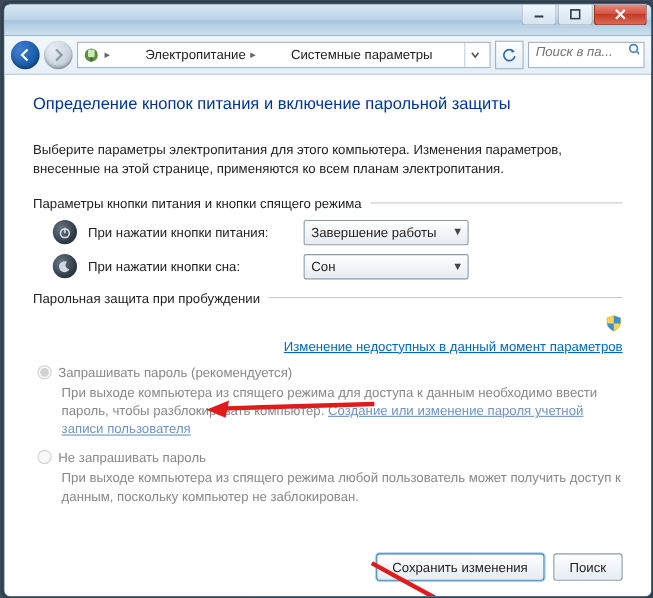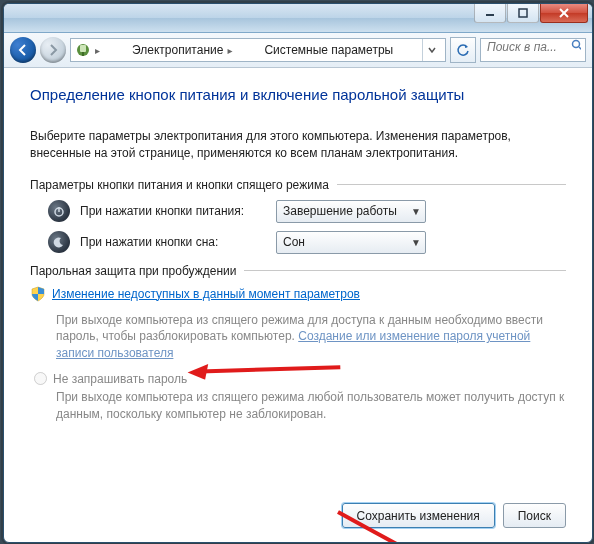--- a/index.html
+++ b/index.html
@@ -205,23 +205,24 @@
     border-radius: 2px;
   }
   .dropdown .chev { color: #444; font-size: 10px; }
   .link {
     color: #0066cc;
     text-decoration: underline;
     cursor: pointer;
   }
   .change-row {
     display: flex;
-    align-items: center;
+    align-items: flex-end;
     gap: 6px;
     margin: 6px 0 10px 0;
+    flex-direction: column;
   }
   .shield {
     width: 16px;
     height: 16px;
     display: flex;
     align-items: center;
     justify-content: center;
   }
   .radio-block {
     margin: 4px 0 6px 4px;
@@ -386,20 +387,24 @@
         <svg width="16" height="16">
             <path d="M8 1 L14 3 V8 C14 12 8 15 8 15 C8 15 2 12 2 8 V3 Z" fill="#ffd34e" stroke="#c49a1a" stroke-width="0.5"></path>
             <path d="M8 1 L14 3 V8 L8 8 Z" fill="#3a8fd6"></path>
             <path d="M2 8 L8 8 V15 C8 15 2 12 2 8 Z" fill="#3a8fd6"></path>
           </svg>
       </span>
       <span class="link">Изменение недоступных в данный момент параметров</span>
     </div>
 
     <div class="radio-block">
+      <div class="radio-row">
+        <input type="radio" name="pw" checked="" disabled="" style="">
+        <span>Запрашивать пароль (рекомендуется)</span>
+      </div>
       <div class="radio-desc">
         <span>При выходе компьютера из спящего режима для доступа к данным необходимо ввести пароль, чтобы разблокировать компьютер. </span><span class="link">Создание или изменение пароля учетной записи пользователя</span>
       </div>
     </div>
 
     <div class="radio-block">
       <div class="radio-row">
         <input type="radio" name="pw" disabled="" style="">
         <span>Не запрашивать пароль</span>
       </div>

